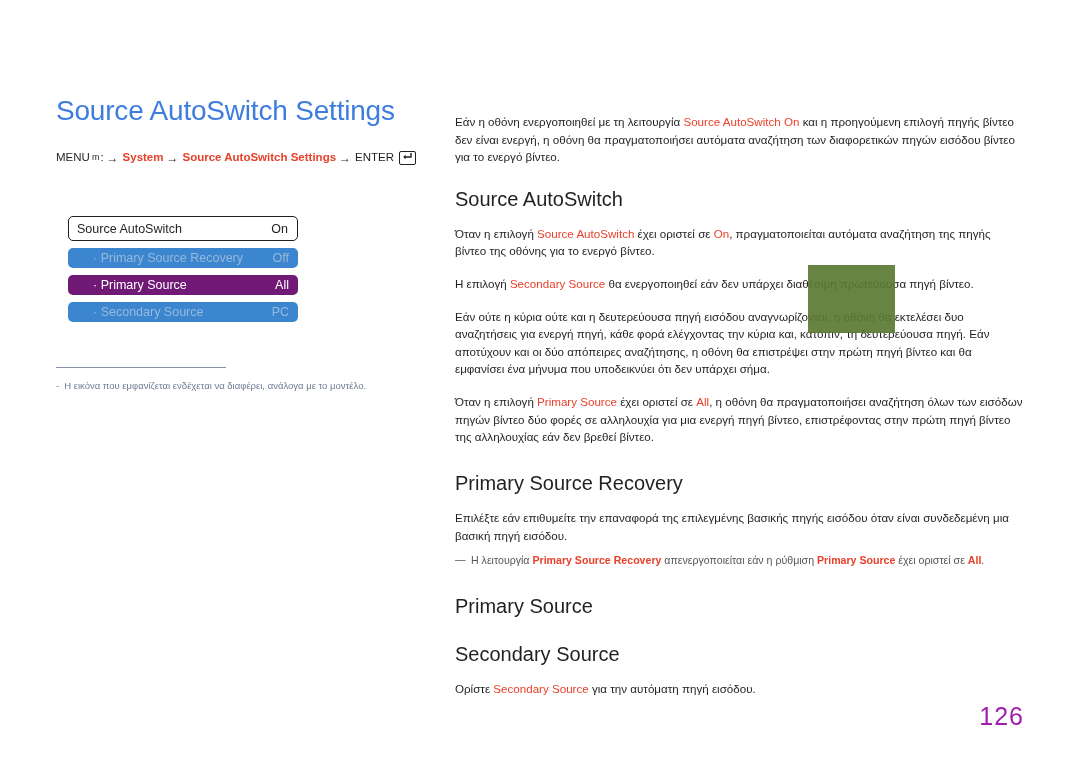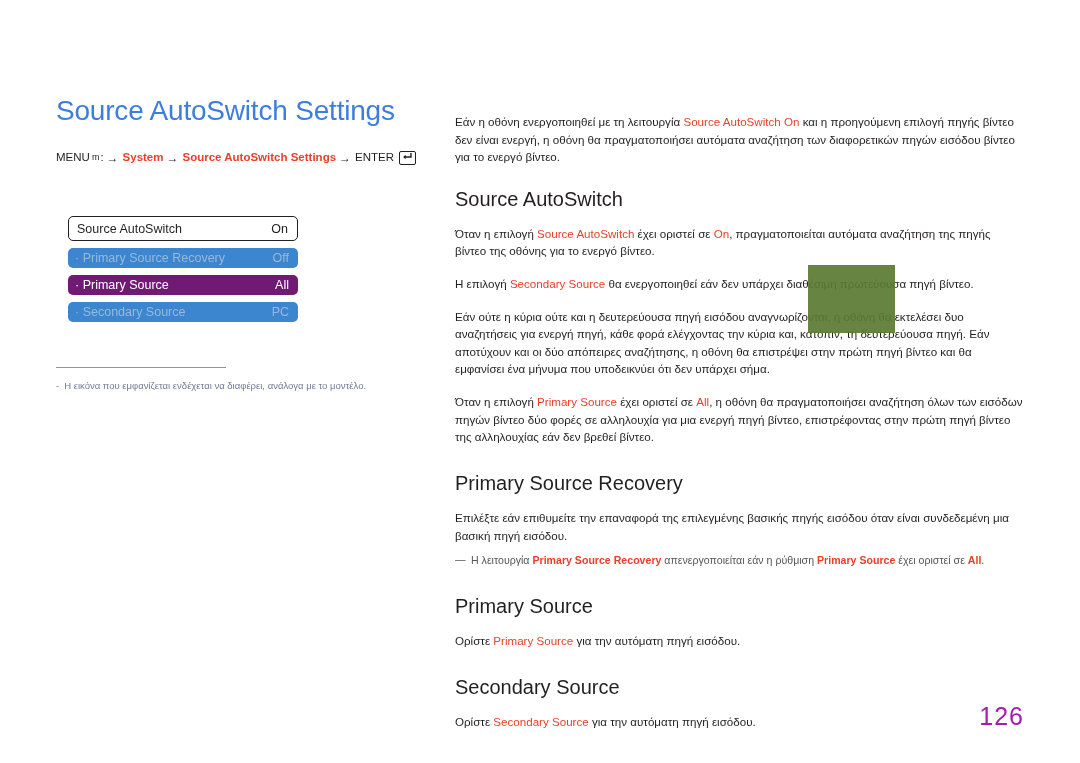--- a/index.html
+++ b/index.html
@@ -85,21 +85,21 @@
     box-sizing: border-box;
     font-size: 12.5px;
     color: #231f20;
   }
   .osd-row {
     height: 20px;
     border-radius: 5px;
     display: flex;
     align-items: center;
     justify-content: space-between;
-    padding: 0 9px 0 7px;
+    padding: 0 9px 0 25px;
     box-sizing: border-box;
     font-size: 12.5px;
     margin-top: 7px;
   }
   .osd-row.dim {
     background: #3c86cf;
     color: #96b9dc;
   }
   .osd-row.sel {
     background: #701a75;
@@ -271,23 +271,20 @@
   <p class="body-p tight">
     <span>Επιλέξτε εάν επιθυμείτε την επαναφορά της επιλεγμένης βασικής πηγής εισόδου όταν είναι συνδεδεμένη μια βασική πηγή εισόδου.</span>
   </p>
 
   <p class="note-p">
     <span class="nb">―</span><span>Η λειτουργία </span><span class="red">Primary Source Recovery</span><span> απενεργοποιείται εάν η ρύθμιση </span><span class="red">Primary Source</span><span> έχει οριστεί σε </span><span class="red">All</span><span>.</span>
   </p>
 
   <h2 class="sec-h">Primary Source</h2>
 
-  <p class="body-p">
-    <span>Ορίστε </span><span class="red">Primary Source</span><span> για την αυτόματη πηγή εισόδου.</span>
-  </p>
 
   <h2 class="sec-h">Secondary Source</h2>
 
   <p class="body-p">
     <span>Ορίστε </span><span class="red">Secondary Source</span><span> για την αυτόματη πηγή εισόδου.</span>
   </p>
 
 </div>
 
 <div id="green-overlay"></div>

